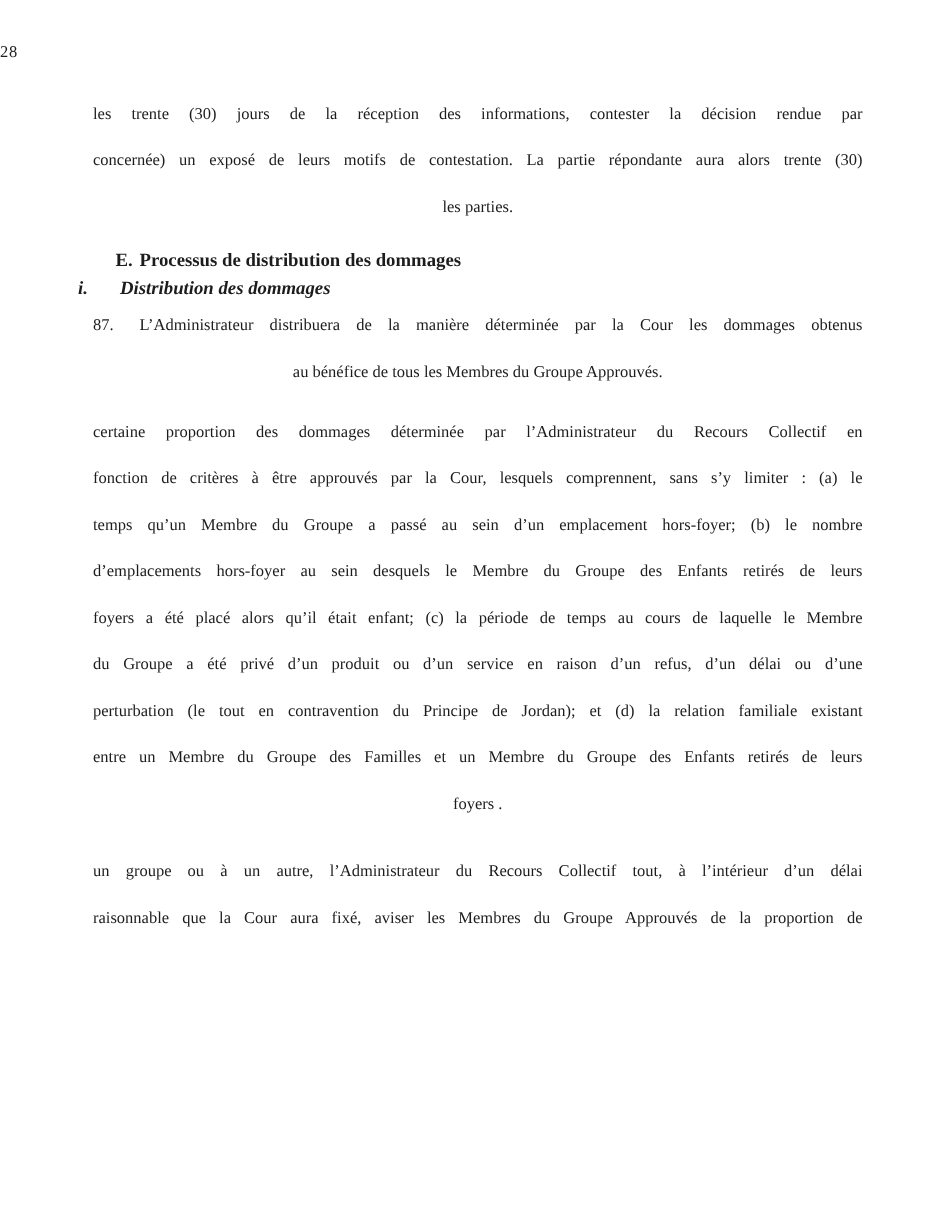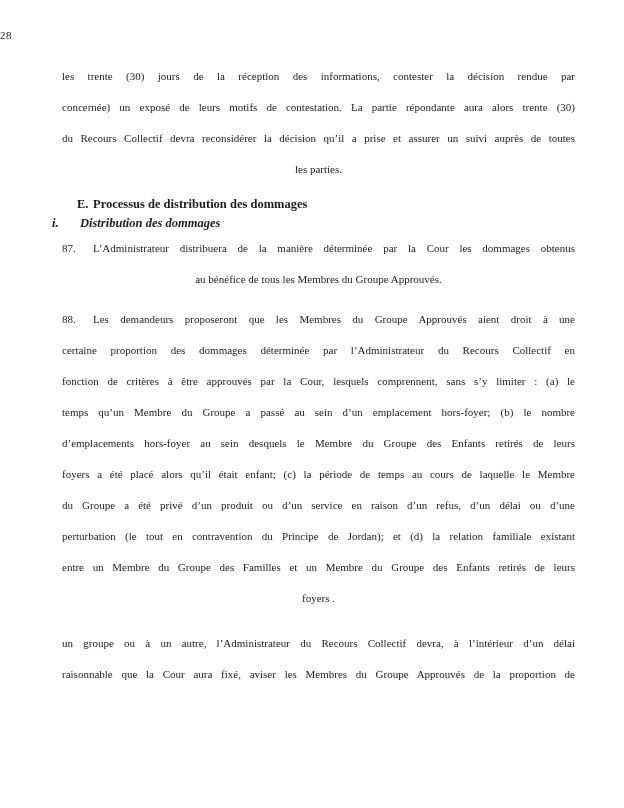--- a/index.html
+++ b/index.html
@@ -76,48 +76,46 @@
 
 <div class="page">
 
   <div class="page-number">28</div>
 
   <div class="content">
 
     <div class="para">
       <div class="line">les trente (30) jours de la réception des informations, contester la décision rendue par</div>
       <div class="line">concernée) un exposé de leurs motifs de contestation. La partie répondante aura alors trente (30)</div>
-      <div class="line">du Recours Collectif devra reconsidérer la décision qu’il a prise et assurer un suivi auprès de toutes</div>
       <div class="line lastline">les parties.</div>
     </div>
 
     <div class="heading"><span class="hlabel">E.</span><span>Processus de distribution des dommages</span></div>
 
     <div class="subheading"><span class="hlabel">i.</span><span>Distribution des dommages</span></div>
 
     <div class="para p87">
       <div class="line"><span class="pnum">87.</span><span>L’Administrateur distribuera de la manière déterminée par la Cour les dommages obtenus</span></div>
       <div class="line lastline">au bénéfice de tous les Membres du Groupe Approuvés.</div>
     </div>
 
     <div class="para p88">
-      <div class="line"><span class="pnum">88.</span><span>Les demandeurs proposeront que les Membres du Groupe Approuvés aient droit à une</span></div>
       <div class="line">certaine proportion des dommages déterminée par l’Administrateur du Recours Collectif en</div>
       <div class="line">fonction de critères à être approuvés par la Cour, lesquels comprennent, sans s’y limiter : (a) le</div>
       <div class="line">temps qu’un Membre du Groupe a passé au sein d’un emplacement hors-foyer; (b) le nombre</div>
       <div class="line">d’emplacements hors-foyer au sein desquels le Membre du Groupe des Enfants retirés de leurs</div>
       <div class="line">foyers a été placé alors qu’il était enfant; (c) la période de temps au cours de laquelle le Membre</div>
       <div class="line">du Groupe a été privé d’un produit ou d’un service en raison d’un refus, d’un délai ou d’une</div>
       <div class="line">perturbation (le tout en contravention du Principe de Jordan); et (d) la relation familiale existant</div>
       <div class="line">entre un Membre du Groupe des Familles et un Membre du Groupe des Enfants retirés de leurs</div>
       <div class="line lastline">foyers .</div>
     </div>
 
     <div class="para p89">
-      <div class="line">un groupe ou à un autre, l’Administrateur du Recours Collectif devra, à l’intérieur d’un délai</div>
+      <div class="line">un groupe ou à un autre, l’Administrateur du Recours Collectif tout, à l’intérieur d’un délai</div>
       <div class="line">raisonnable que la Cour aura fixé, aviser les Membres du Groupe Approuvés de la proportion de</div>
     </div>
 
   </div>
 
   <div class="footer-error">Error! Unknown document property name.</div>
 
 </div>
 
 </body></html>

